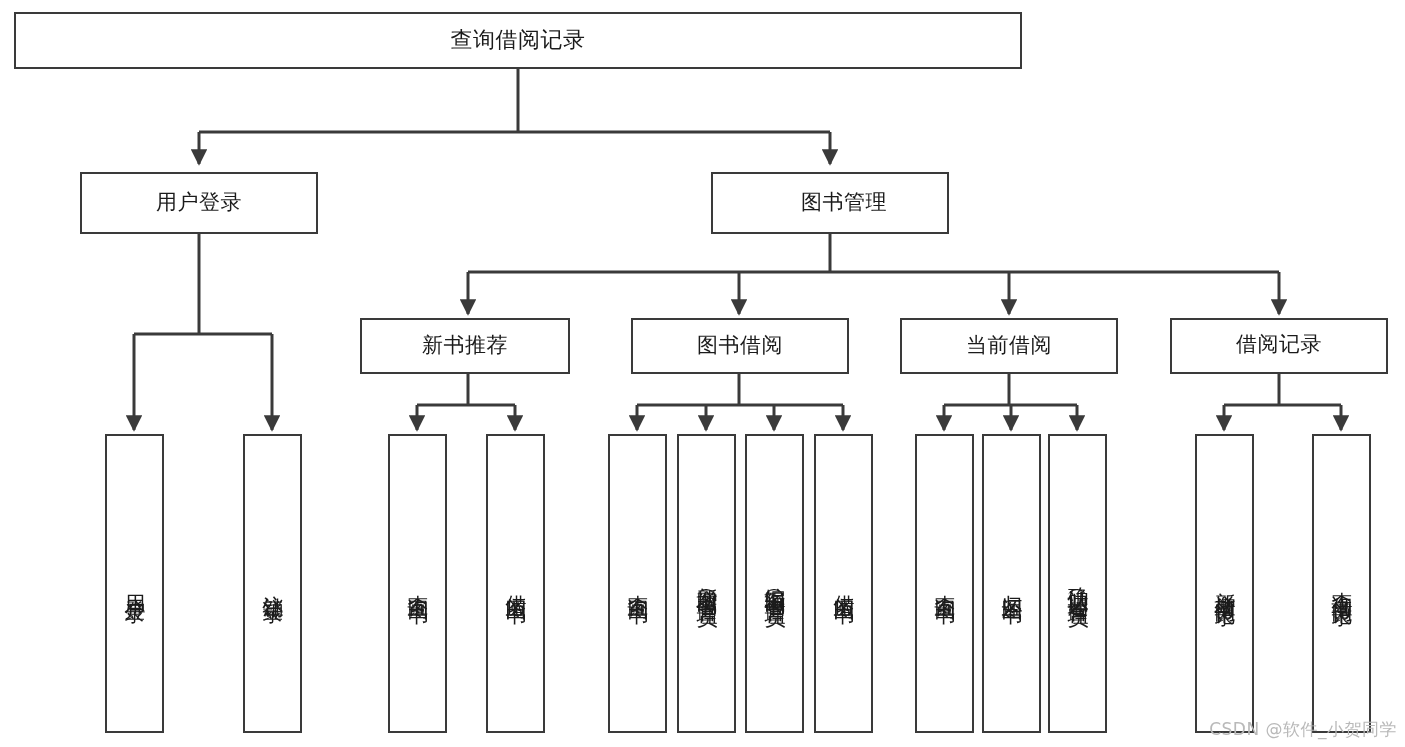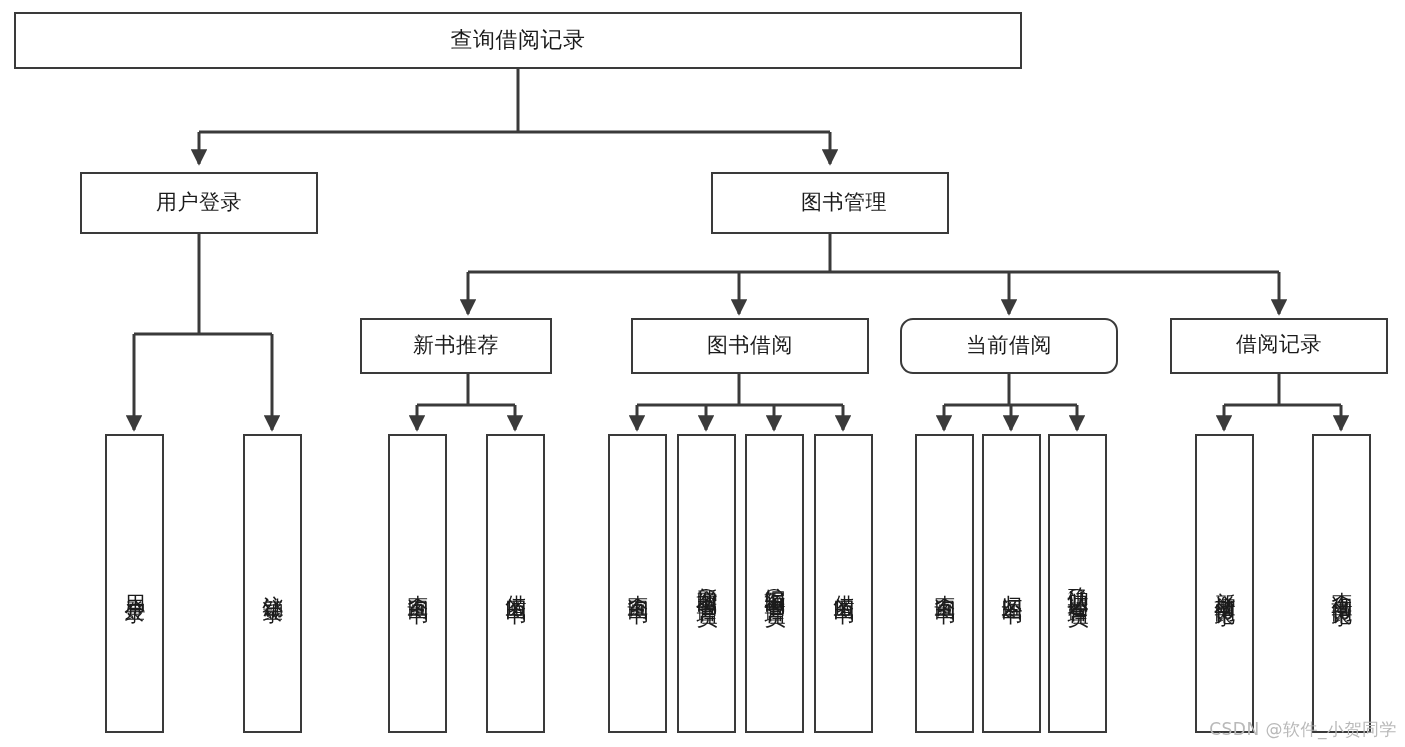--- a/index.html
+++ b/index.html
@@ -129,27 +129,27 @@
     <span>查询借阅记录</span>
   </div>
 
   <div class="node horiz" style="left:80px; top:172px; width:238px; height:62px;">
     <span>用户登录</span>
   </div>
   <div class="node horiz" style="left:711px; top:172px; width:238px; height:62px;padding-left:28px;">
     <span>图书管理</span>
   </div>
 
-  <div class="node horiz" style="left:360px; top:318px; width:192px; height:56px;">
+  <div class="node horiz" style="left:360px; top:318px; width:210px; height:56px;">
     <span>新书推荐</span>
   </div>
-  <div class="node horiz" style="left:631px; top:318px; width:238px; height:56px;">
+  <div class="node horiz" style="left:631px; top:318px; width:218px; height:56px;">
     <span>图书借阅</span>
   </div>
-  <div class="node horiz" style="left:900px; top:318px; width:218px; height:56px;border-radius:13px;">
+  <div class="node horiz" style="left:900px; top:318px; width:218px; height:56px;">
     <span>当前借阅</span>
   </div>
   <div class="node horiz" style="left:1170px; top:318px; width:218px; height:56px;font-family:Liberation Mono, monospace;">
     <span>借阅记录</span>
   </div>
 
   <div class="node vert" style="left:105px; top:434px; width:59px; height:299px;">
     <span class="vlabel">用户登录</span>
   </div>
   <div class="node vert" style="left:243px; top:434px; width:59px; height:299px;">

